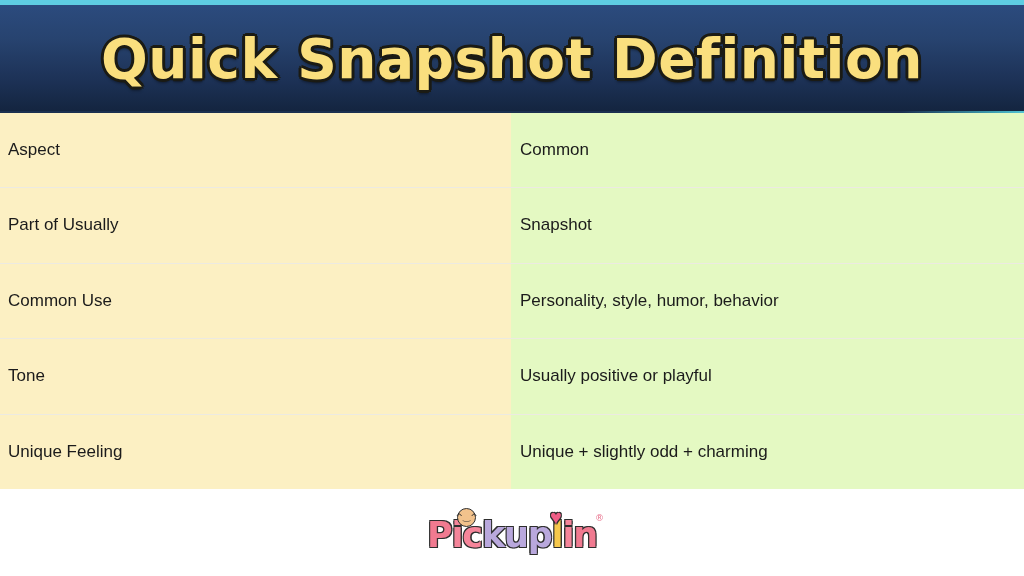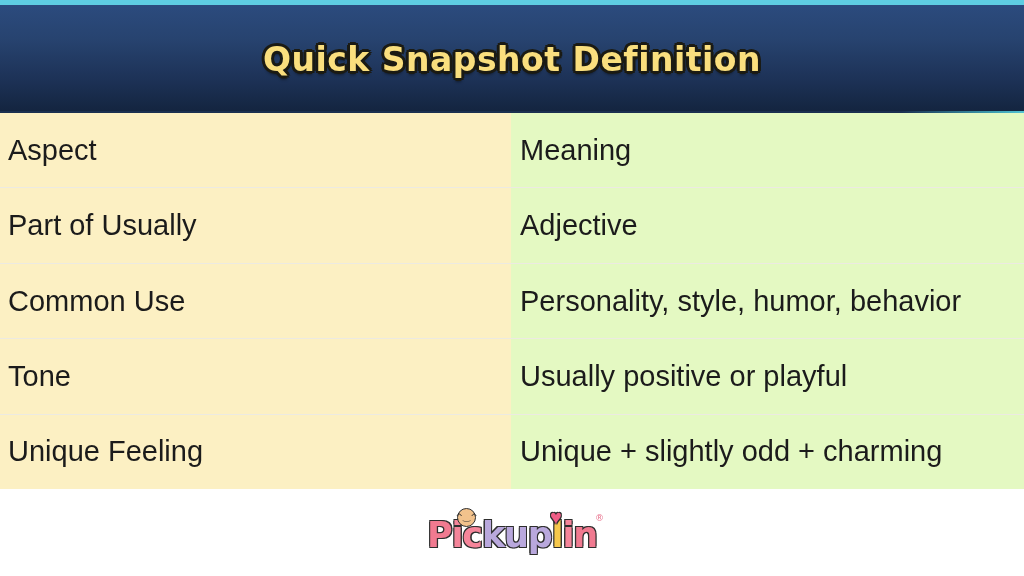--- a/index.html
+++ b/index.html
@@ -39,21 +39,21 @@
     position: absolute;
     bottom: 0; left: 0;
     width: 1024px;
     height: 2px;
     background: linear-gradient(90deg, #1a3050 0%, #1a3050 88%, #3e9fb0 97%, #53c2d4 100%);
   }
   .header-title {
     position: relative;
     color: #fadf7e;
     font-family: "DejaVu Sans", sans-serif;
-    font-size: 33px;
+    font-size: 55px;
     font-weight: bold;
     letter-spacing: 0.5px;
     line-height: 1;
     padding-top: 6px;
     text-shadow:
       -2.2px -2.2px 0 #1b1b14, 2.2px -2.2px 0 #1b1b14,
       -2.2px  2.2px 0 #1b1b14, 2.2px  2.2px 0 #1b1b14,
       -3px 0 0 #1b1b14, 3px 0 0 #1b1b14,
        0 -3px 0 #1b1b14, 0 3px 0 #1b1b14,
        0 4px 3px rgba(0,0,0,0.45);
@@ -71,21 +71,21 @@
   .row {
     display: flex;
     flex: 1 1 0;
     min-height: 0;
     border-bottom: 1px solid rgba(160,150,110,0.20);
   }
   .row:last-child { border-bottom: none; }
   .cell {
     display: flex;
     align-items: center;
-    font-size: 29px;
+    font-size: 17px;
     color: #1b1b1b;
     line-height: 1.2;
     overflow: hidden;
     white-space: nowrap;
   }
   .cell-aspect {
     width: 511px;
     background: #fcf0c3;
     padding-left: 8px;
   }
@@ -181,26 +181,26 @@
   <div class="header">
     <div class="header-top-accent"></div>
     <h1 class="header-title">Quick Snapshot Definition</h1>
     <div class="header-bottom-accent"></div>
   </div>
 
   <div class="table">
 
     <div class="row">
       <div class="cell cell-aspect">Aspect</div>
-      <div class="cell cell-meaning">Meaning</div>
+      <div class="cell cell-meaning">Common</div>
     </div>
 
     <div class="row">
       <div class="cell cell-aspect">Part of Usually</div>
-      <div class="cell cell-meaning">Adjective</div>
+      <div class="cell cell-meaning">Snapshot</div>
     </div>
 
     <div class="row">
       <div class="cell cell-aspect">Common Use</div>
       <div class="cell cell-meaning">Personality, style, humor, behavior</div>
     </div>
 
     <div class="row">
       <div class="cell cell-aspect">Tone</div>
       <div class="cell cell-meaning">Usually positive or playful</div>

